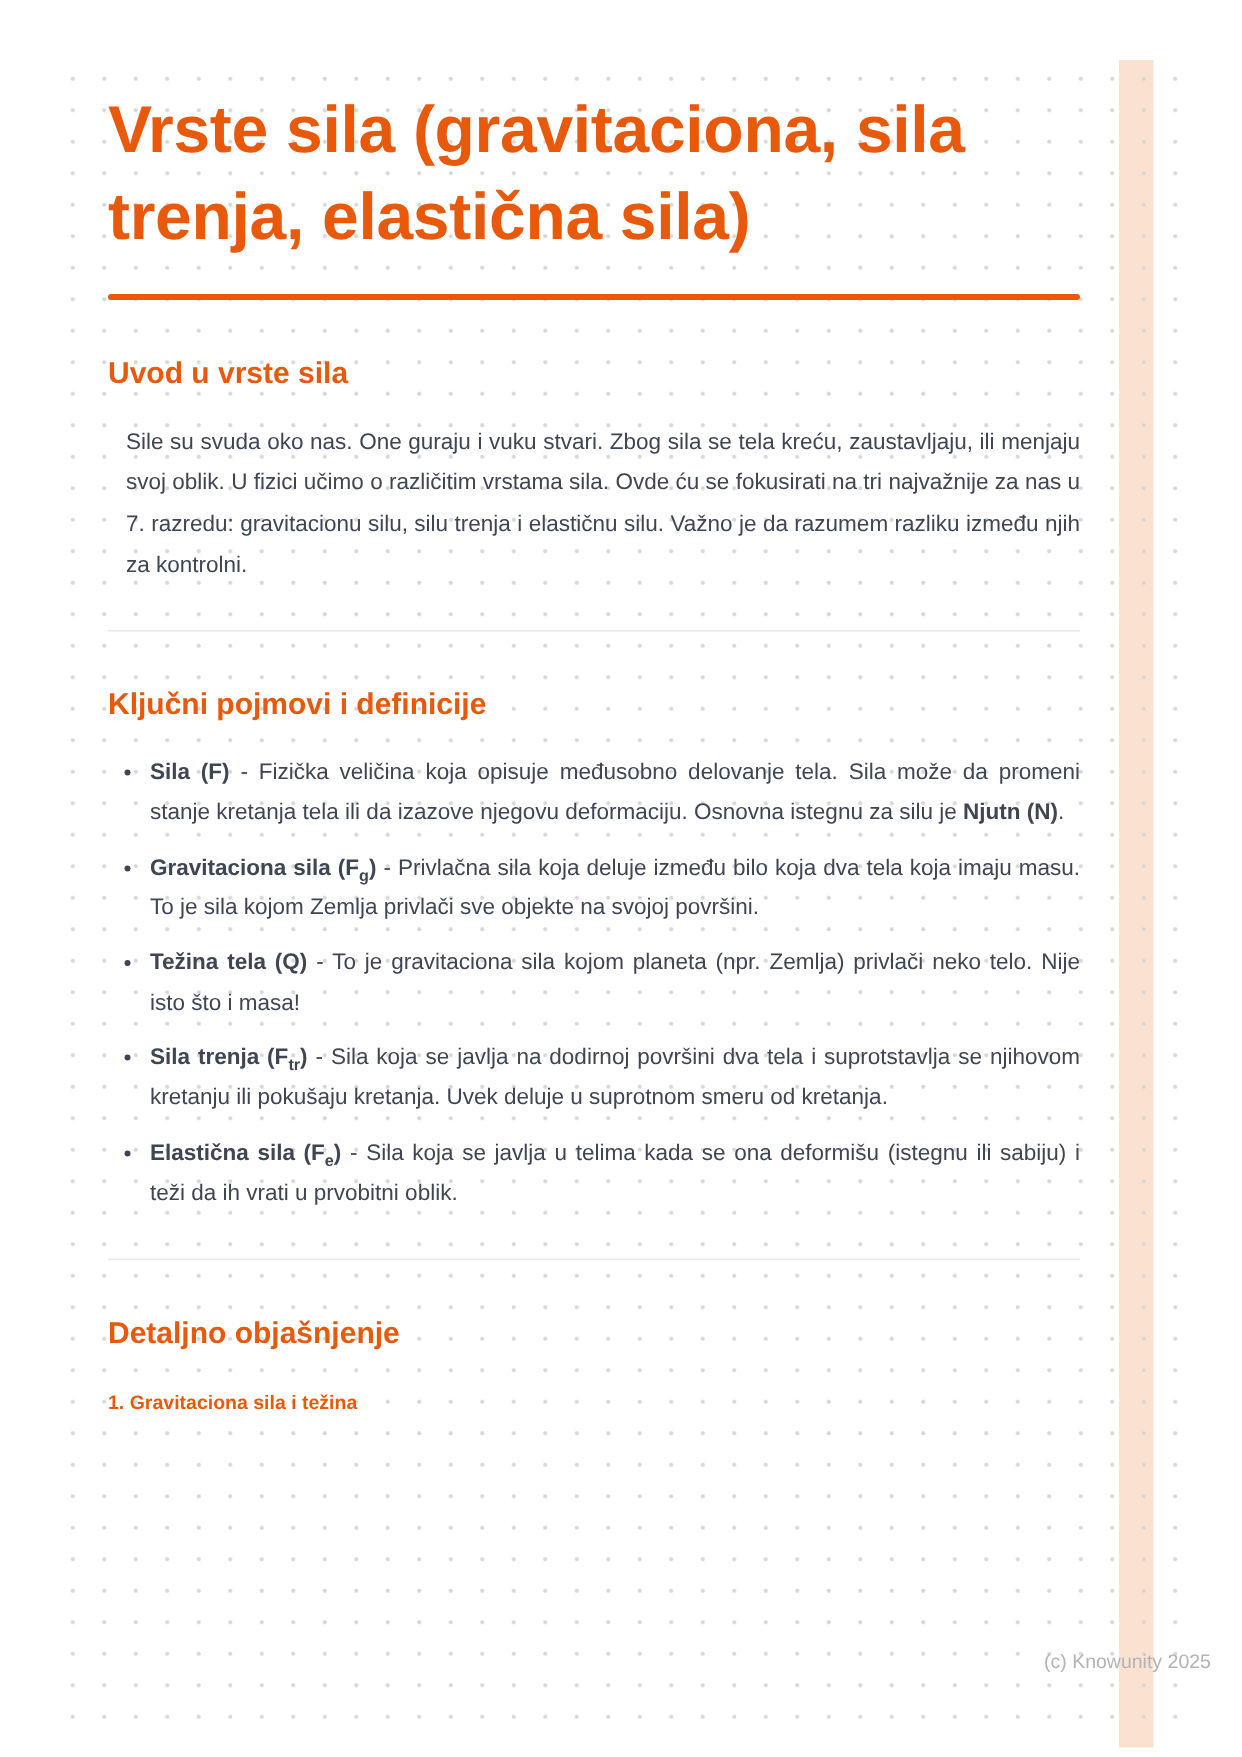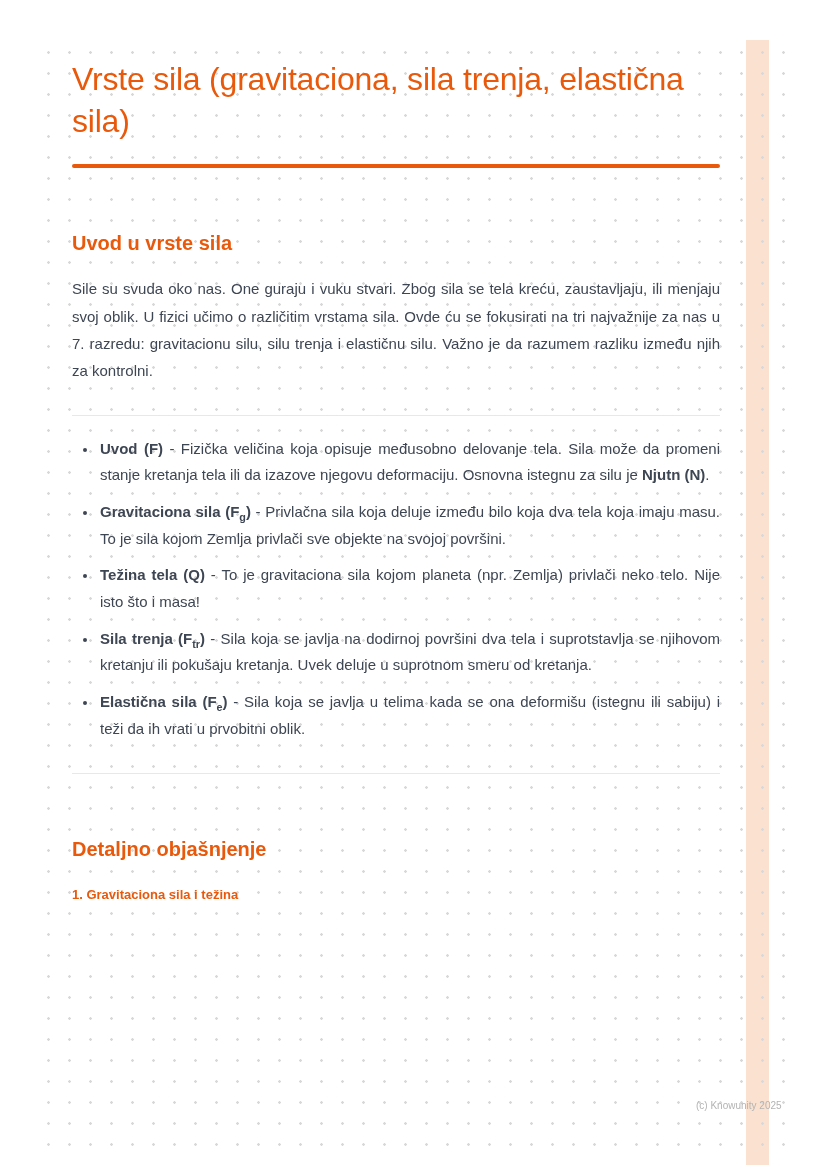--- a/index.html
+++ b/index.html
@@ -25,46 +25,46 @@
     pointer-events: none;
   }
   .content {
     position: absolute;
     left: 72px; top: 0;
     width: 648px;
     color: var(--text, #3E4653);
   }
   h1 {
     margin: 58px 0 0 0;
-    font-size: 32px;
+    font-size: 44px;
     line-height: 1.32;
-    font-weight: 400;
+    font-weight: 700;
     color: var(--accent, #E8590C);
     letter-spacing: -0.2px;
   }
   .rule {
     margin-top: 22px;
     width: 648px; height: 4px;
     background: var(--accent, #E8590C);
     border-radius: 2px;
   }
   h2 {
-    margin: 64px 0 0 0;
+    margin: 38px 0 0 0;
     font-size: 20px;
     font-weight: 700;
     color: var(--accent, #E8590C);
   }
   h3 {
     margin: 26px 0 0 0;
     font-size: 13px;
     font-weight: 700;
     color: var(--accent, #E8590C);
   }
   p {
-    margin: 20px 0 0 0;
+    margin: 20px 0 0 12px;
     font-size: 15px;
     line-height: 1.82;
     text-align: justify;
   }
   hr.divider {
     border: none;
     border-top: 1px solid var(--divider, #E8E8E8);
     margin: 30px 0 0 0;
   }
   ul {
@@ -77,21 +77,21 @@
     text-align: justify;
     margin-bottom: 10px;
     padding-left: 2px;
   }
   li::marker { color: var(--text, #3E4653); font-size: 13px; }
   .b { font-weight: 700; }
   sub { font-size: 0.72em; line-height: 0; }
   .footer {
     position: absolute;
     left: 696px; top: 1100px;
-    font-size: 10px;
+    font-size: 13px;
     color: var(--footer-text, #B3B3B3);
     white-space: nowrap;
   }
 </style>
 </head>
 <body>
 
 <div class="page">
 
   <div class="stripe"></div>
@@ -100,22 +100,23 @@
   <div class="content">
 
     <h1>Vrste sila (gravitaciona, sila trenja, elastična sila)</h1>
     <div class="rule"></div>
 
     <h2>Uvod u vrste sila</h2>
     <p>Sile su svuda oko nas. One guraju i vuku stvari. Zbog sila se tela kreću, zaustavljaju, ili menjaju svoj oblik. U fizici učimo o različitim vrstama sila. Ovde ću se fokusirati na tri najvažnije za nas u 7. razredu: gravitacionu silu, silu trenja i elastičnu silu. Važno je da razumem razliku između njih za kontrolni.</p>
 
     <hr class="divider">
 
+    <h2>Ključni pojmovi i definicije</h2>
     <ul>
-      <li><span class="b">Uvod (F)</span><span> - Fizička veličina koja opisuje međusobno delovanje tela. Sila može da promeni stanje kretanja tela ili da izazove njegovu deformaciju. Osnovna istegnu za silu je </span><span class="b">Njutn (N)</span><span>.</span></li>
+      <li><span class="b">Sila (F)</span><span> - Fizička veličina koja opisuje međusobno delovanje tela. Sila može da promeni stanje kretanja tela ili da izazove njegovu deformaciju. Osnovna istegnu za silu je </span><span class="b">Njutn (N)</span><span>.</span></li>
       <li><span class="b">Gravitaciona sila (F</span><sub class="b">g</sub><span class="b">)</span><span> - Privlačna sila koja deluje između bilo koja dva tela koja imaju masu. To je sila kojom Zemlja privlači sve objekte na svojoj površini.</span></li>
       <li><span class="b">Težina tela (Q)</span><span> - To je gravitaciona sila kojom planeta (npr. Zemlja) privlači neko telo. Nije isto što i masa!</span></li>
       <li><span class="b">Sila trenja (F</span><sub class="b">tr</sub><span class="b">)</span><span> - Sila koja se javlja na dodirnoj površini dva tela i suprotstavlja se njihovom kretanju ili pokušaju kretanja. Uvek deluje u suprotnom smeru od kretanja.</span></li>
       <li><span class="b">Elastična sila (F</span><sub class="b">e</sub><span class="b">)</span><span> - Sila koja se javlja u telima kada se ona deformišu (istegnu ili sabiju) i teži da ih vrati u prvobitni oblik.</span></li>
     </ul>
 
     <hr class="divider">
 
     <h2>Detaljno objašnjenje</h2>
     <h3>1. Gravitaciona sila i težina</h3>

